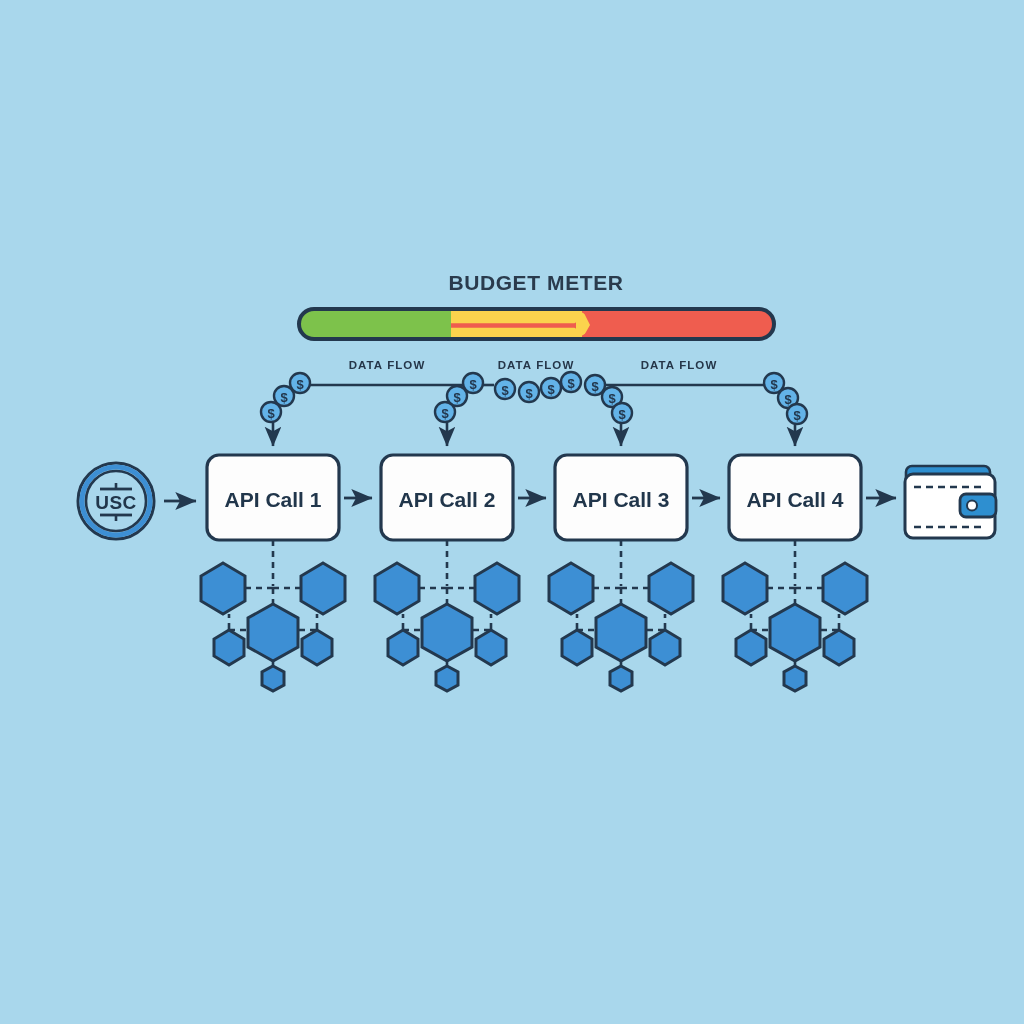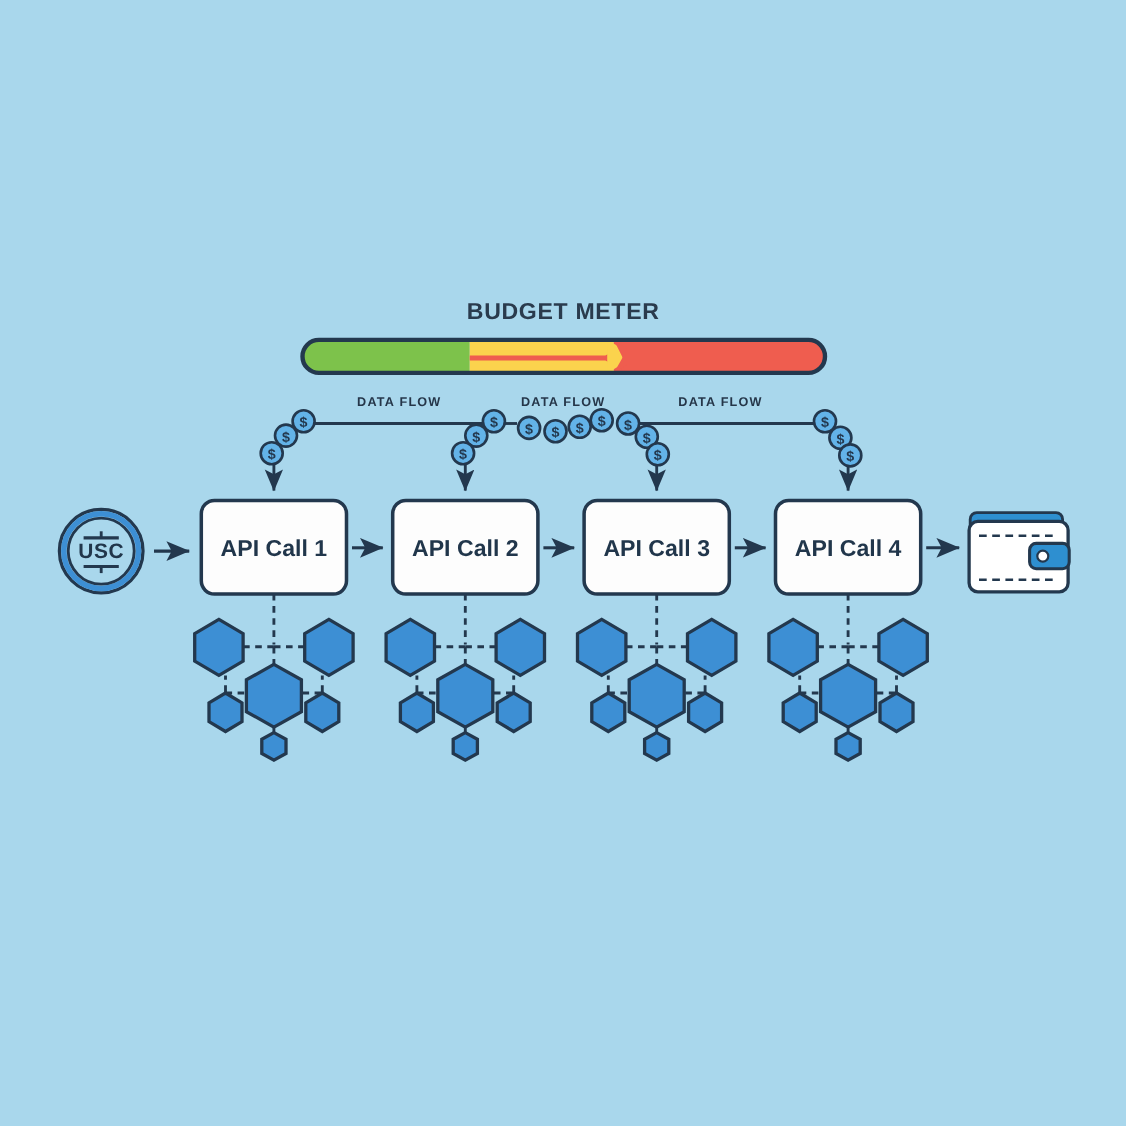--- a/index.html
+++ b/index.html
@@ -12,20 +12,21 @@
     background: #a9d7ec;
     font-family: "Liberation Sans", sans-serif;
     overflow: hidden;
     position: relative;
   }
   #stage {
     position: absolute;
     inset: 0;
     width: 968px;
     height: 1024px;
+    margin-left: 24px;
   }
   svg.layer {
     position: absolute;
     left: 0;
     top: 0;
     width: 1024px;
     height: 1024px;
     overflow: visible;
   }
   .meter-title {

